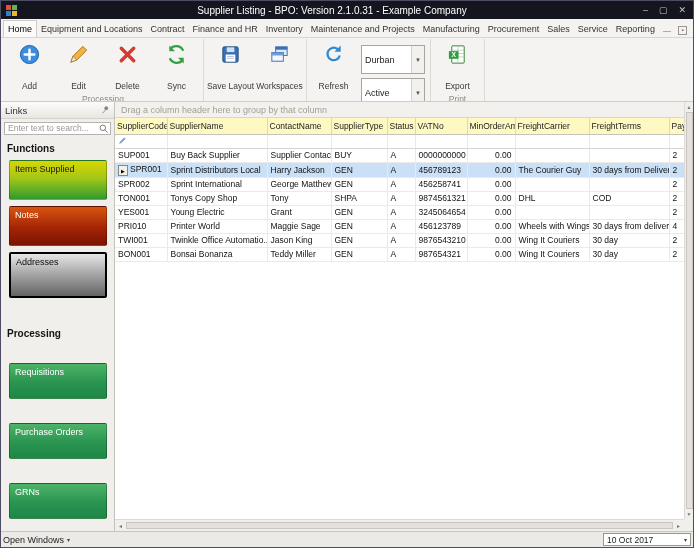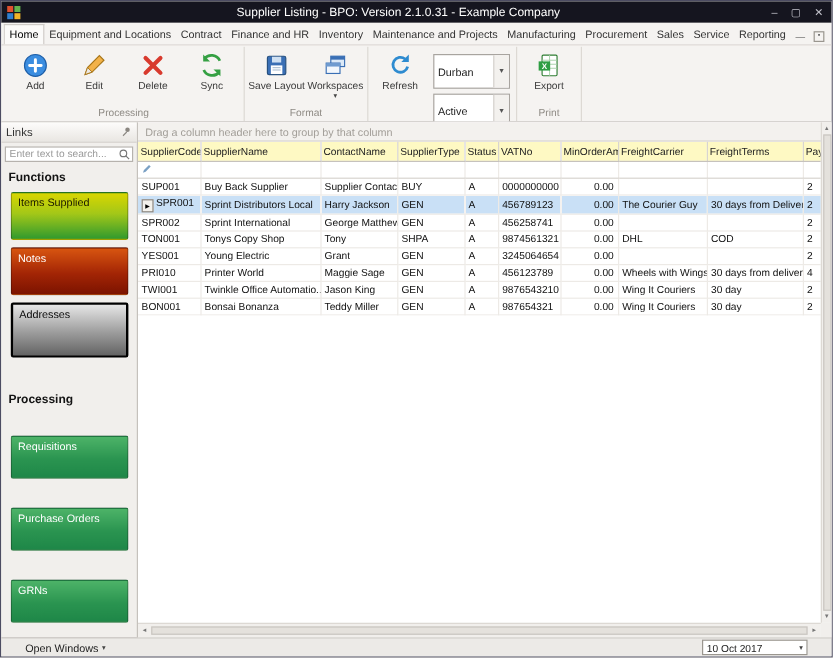--- a/index.html
+++ b/index.html
@@ -29,21 +29,21 @@
   .tabrow-right { margin-left:auto; display:flex; gap:7px; align-items:center; color:#666;
                   font-size:8px; padding:0 4px 2px 4px; }
   .tr-boxed { border:1px solid #9a968f; width:9px; height:9px; line-height:7px; text-align:center; font-size:6px; }
 
   
   .ribbon { flex:0 0 64px; background:#f5f3f1; border-bottom:1px solid #cfcbc7;
             display:flex; padding:1px 2px 0 2px; overflow:hidden; }
   .rgroup { display:flex; flex-direction:column; border-right:1px solid #ddd9d4; padding:0 3px; }
   .rgroup-content { flex:1; display:flex; align-items:flex-start; gap:2px; padding-top:1px; }
   .rgroup-label { height:13px; line-height:13px; text-align:center; font-size:8.5px; color:#8e8a84; }
-  .rbtn { width:47px; display:flex; flex-direction:column; align-items:center; gap:1px;
+  .rbtn { width:47px; display:flex; flex-direction:column; align-items:center; gap:16px;
           padding:2px 0 0; border:1px solid transparent; border-radius:2px; }
   .ricon svg { width:23px; height:23px; display:block; }
   .rbtn-label { font-size:8.5px; color:#3a3a3a; text-align:center; line-height:1.15; white-space:nowrap; }
   .mini-arrow { font-size:6px; color:#444; line-height:1; }
   .combo-stack { display:flex; flex-direction:column; gap:4px; padding:5px 2px 0 2px; }
   .combo { width:64px; height:29px; background:#fff; border:1px solid #a8a49f;
            display:flex; align-items:center; font-size:9px; color:#222;justify-content:space-between; }
   .combo-text { flex:1; padding-left:3px; white-space:nowrap; overflow:hidden; }
   .combo-arrow { width:13px; align-self:stretch; border-left:1px solid #d5d1cc; background:#f3f1ee;
                  display:flex; align-items:center; justify-content:center; color:#555; font-size:6px; }
@@ -101,21 +101,21 @@
              font-size:5px; color:#777; padding:2px 0; }
   .vthumb { flex:1; width:7px; background:#e4e1dc; border:1px solid #c9c5c0; margin:2px 0; }
   .hscroll { position:absolute; left:0; right:9px; bottom:0; height:12px; background:#f1efec;
              border-top:1px solid #ddd9d4; display:flex; align-items:center; font-size:5px;
              color:#777; padding:0 3px; }
   .hthumb { flex:1; height:7px; background:#e4e1dc; border:1px solid #c9c5c0; margin:0 3px; }
   .scroll-corner { position:absolute; right:0; bottom:0; width:9px; height:12px; background:#f1efec; }
 
   
   .statusbar { flex:0 0 16px; background:#eceae7; border-top:1px solid #c9c5c1;
-               display:flex; align-items:center; font-size:9px; color:#222; padding:0 20px; }
+               display:flex; align-items:center; font-size:9px; color:#222; padding:0 2px; }
   .open-windows { display:flex; align-items:center; gap:3px; cursor:default; }
   .ow-arrow, .db-arrow { font-size:6px; color:#444; }
   .date-box { margin-left:auto; width:88px; height:13px; background:#fff; border:1px solid #9a968f;
               display:flex; align-items:center; padding:0 3px; font-size:8.5px; gap:20px; }
   .date-box span:first-child { flex:1; }
 </style>
 </head>
 <body>
 
 <div class="window">

